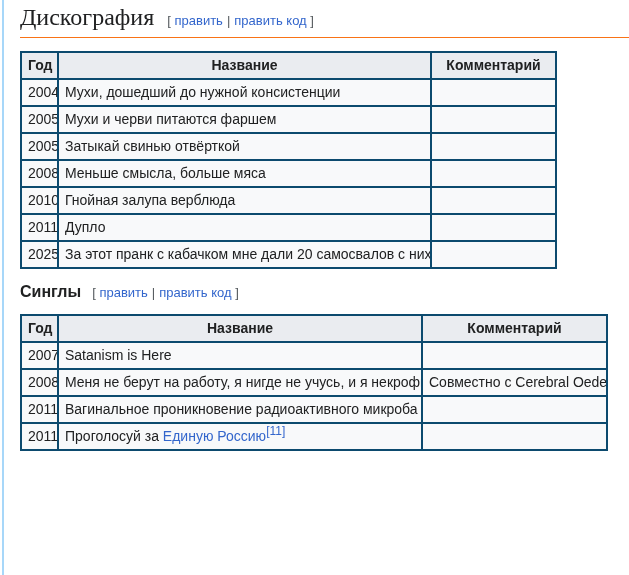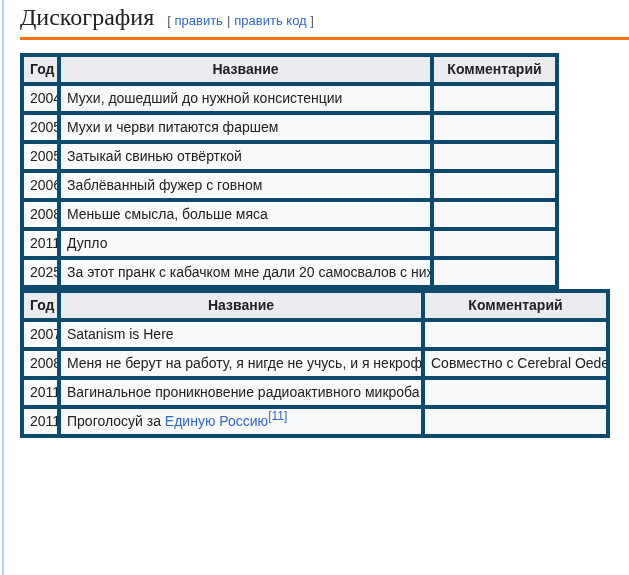--- a/index.html
+++ b/index.html
@@ -25,21 +25,21 @@
     position: relative;
     padding: 2px 0 0 20px;
   }
   
   h2.section-heading {
     font-family: "Liberation Serif", "DejaVu Serif", serif;
     font-size: 24px;
     font-weight: 400;
     margin: 0 0 13px 0;
     padding: 1px 0 2px 0;
-    border-bottom: 3px solid #f97316;
+    border-bottom: 1px solid #f97316;
     line-height: 28px;
   }
   h3.sub-heading {
     font-family: "Liberation Sans", "DejaVu Sans", sans-serif;
     font-size: 16px;
     font-weight: 700;
     margin: 13px 0 12px 0;
     line-height: 19px;
   }
   .mw-editsection {
@@ -68,21 +68,21 @@
     border-collapse: collapse;
     background-color: #f8f9fa;
     border: 1px solid #a2a9b1;
     table-layout: fixed;
     font-size: 14px;
     color: #202122;
     margin: 0;
   }
   table.wikitable th,
   table.wikitable td {
-    border: 4px solid #0c4a6e;
+    border: 2px solid #0c4a6e;
     padding: 4px 6px;
     line-height: 17px;
     overflow: hidden;
     white-space: nowrap;
   }
   table.wikitable th {
     background-color: #eaecf0;
     text-align: center;
     font-weight: 700;
   }
@@ -130,42 +130,45 @@
           <td class="year-cell">2005</td>
           <td class="title-cell">Мухи и черви питаются фаршем</td>
           <td class="comment-cell"></td>
         </tr>
         <tr>
           <td class="year-cell">2005</td>
           <td class="title-cell">Затыкай свинью отвёрткой</td>
           <td class="comment-cell"></td>
         </tr>
         <tr>
-          <td class="year-cell">2006</td>
-          <td class="title-cell">Заблёванный фужер с говном</td>
-          <td class="comment-cell"></td>
-        </tr>
-        <tr>
           <td class="year-cell">2008</td>
           <td class="title-cell">Меньше смысла, больше мяса</td>
           <td class="comment-cell"></td>
         </tr>
         <tr>
+          <td class="year-cell">2010</td>
+          <td class="title-cell">Гнойная залупа верблюда</td>
+          <td class="comment-cell"></td>
+        </tr>
+        <tr>
           <td class="year-cell">2011</td>
           <td class="title-cell">Дупло</td>
           <td class="comment-cell"></td>
         </tr>
         <tr>
           <td class="year-cell">2025</td>
           <td class="title-cell">За этот пранк с кабачком мне дали 20 самосвалов с нихуя</td>
           <td class="comment-cell"></td>
         </tr>
       </tbody>
   </table>
 
+  <h3 class="sub-heading">
+    <span>Синглы</span><span class="mw-editsection"><span class="bracket">[</span> <a class="wlink">править</a><span class="pipe">|</span><a class="wlink">править код</a> <span class="bracket">]</span></span>
+  </h3>
 
   <table class="wikitable table-singles">
     <colgroup>
         <col class="col-year">
         <col class="col-title">
         <col class="col-comment">
       </colgroup>
     <thead>
       <tr>
         <th>Год</th>

